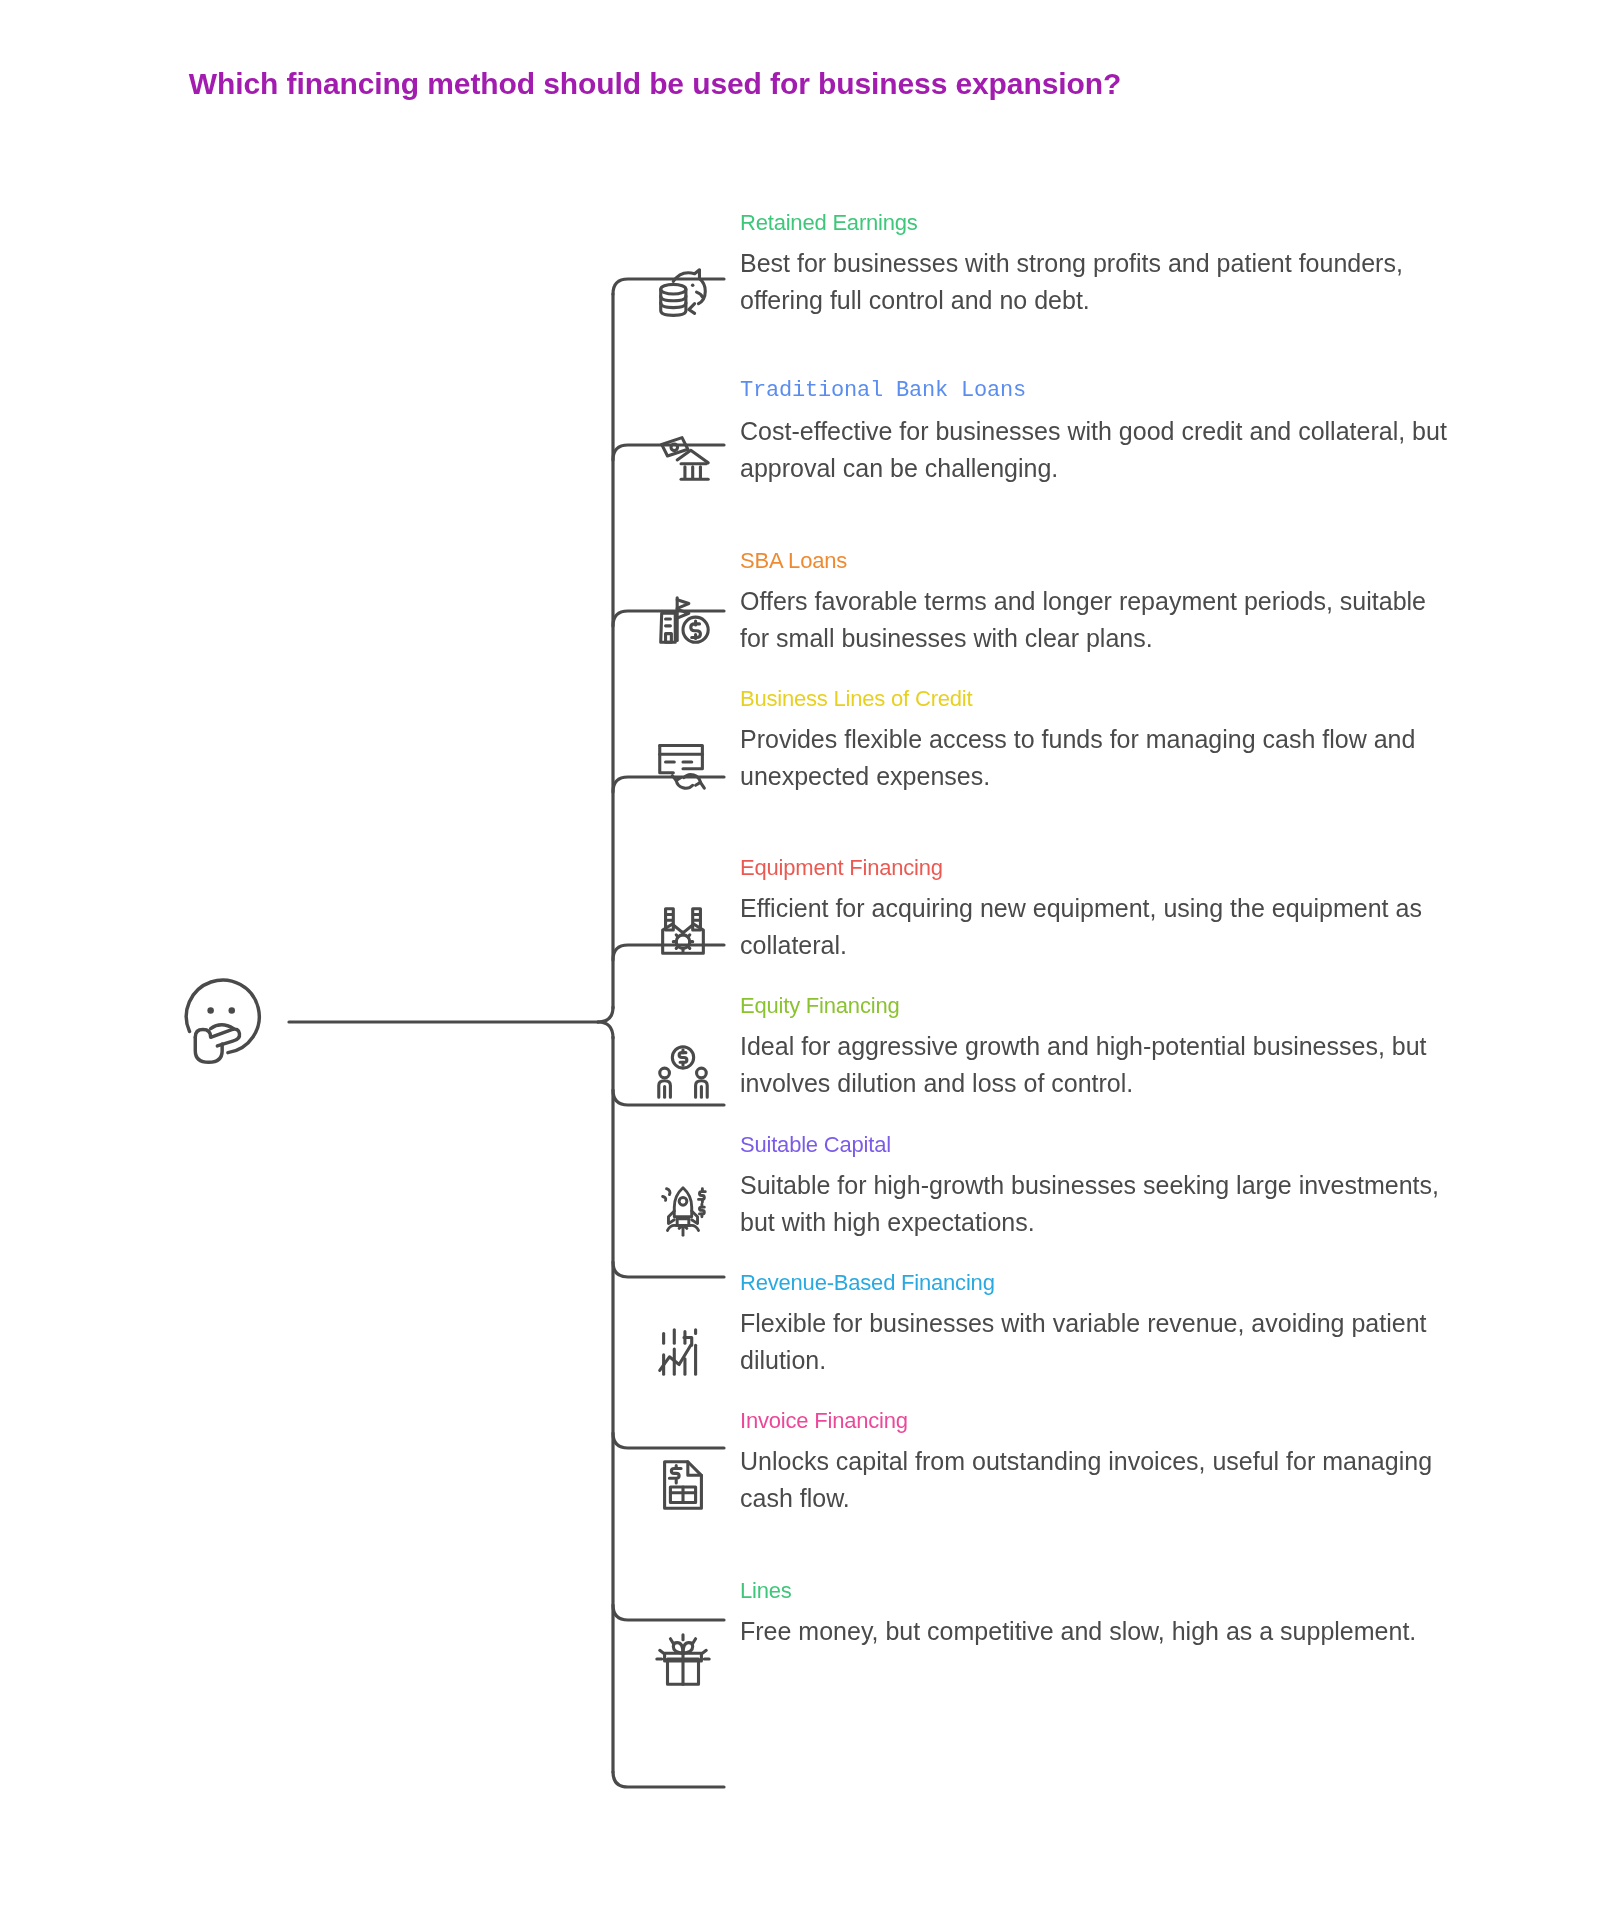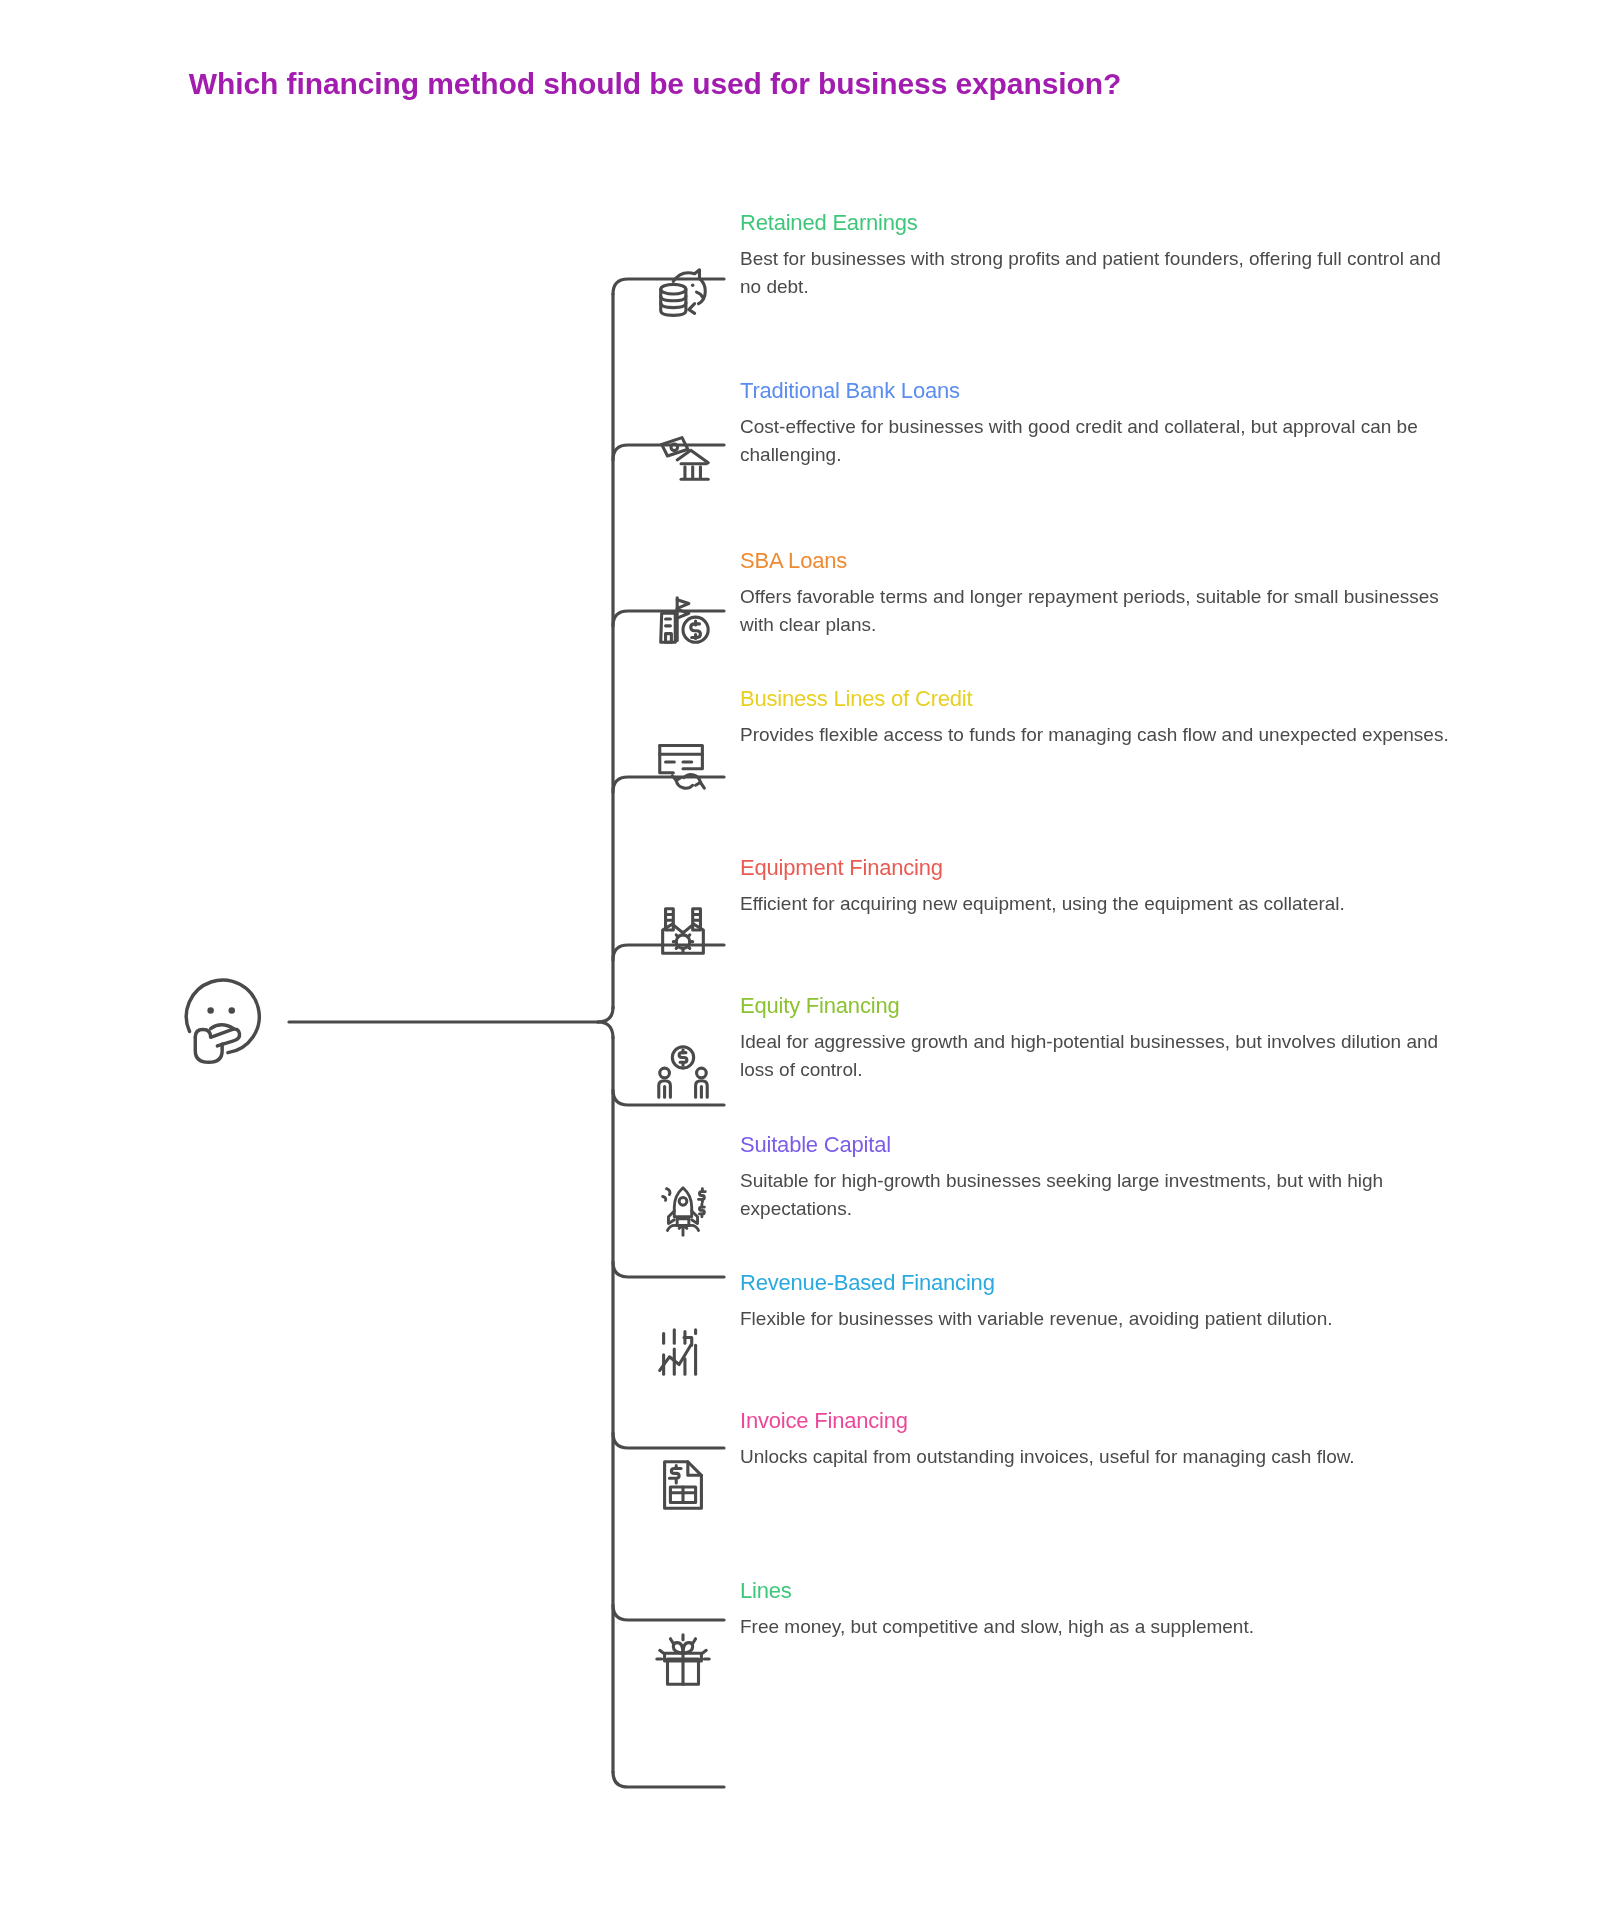--- a/index.html
+++ b/index.html
@@ -73,21 +73,21 @@
   }
   .branch-title {
     font-size: 22px;
     line-height: 1.2;
     font-weight: normal;
     margin: 0 0 9px 0;
     letter-spacing: -0.2px;
     white-space: nowrap;
   }
   .branch-desc {
-    font-size: 19px;
+    font-size: 25px;
     line-height: 1.45;
     color: #4a4a4a;
     margin: 0;
     max-width: 720px;
   }
 </style>
 </head>
 <body>
 
 <div id="canvas">
@@ -150,21 +150,21 @@
     <span class="branch-icon" style="top:48px">
       <svg viewBox="0 0 64 64" fill="none" stroke="#4a4a4a" stroke-width="3.2" stroke-linecap="round" stroke-linejoin="round" xmlns="http://www.w3.org/2000/svg">
         <path d="M10 19 l21 -7 l6 12 l-21 7 z"></path>
         <circle cx="23" cy="22" r="3.4"></circle>
         <path d="M26 35 l14 -10 l18 13"></path>
         <path d="M30 39 h26"></path>
         <path d="M34 42 v12 M42 42 v12 M50 42 v12"></path>
         <path d="M30 55 h28"></path>
       </svg>
     </span>
-    <p class="branch-title" style="color: rgb(91, 141, 239);">Traditional Bank Loans</p>
+    <p class="branch-title" style="color: rgb(91, 141, 239); font-family: Liberation Mono, monospace;">Traditional Bank Loans</p>
     <p class="branch-desc">Cost-effective for businesses with good credit and collateral, but approval can be challenging.</p>
   </div>
 
   <div class="branch" style="top:548px">
     <span class="branch-icon" style="top:42px">
       <svg viewBox="0 0 64 64" fill="none" stroke="#4a4a4a" stroke-width="3.2" stroke-linecap="round" stroke-linejoin="round" xmlns="http://www.w3.org/2000/svg">
         <path d="M26 8 v44"></path>
         <path d="M26 10 l12 4 l-12 5"></path>
         <path d="M26 20 l12 4 l-12 5"></path>
         <path d="M10 24 h14 v30 H9 z"></path>

